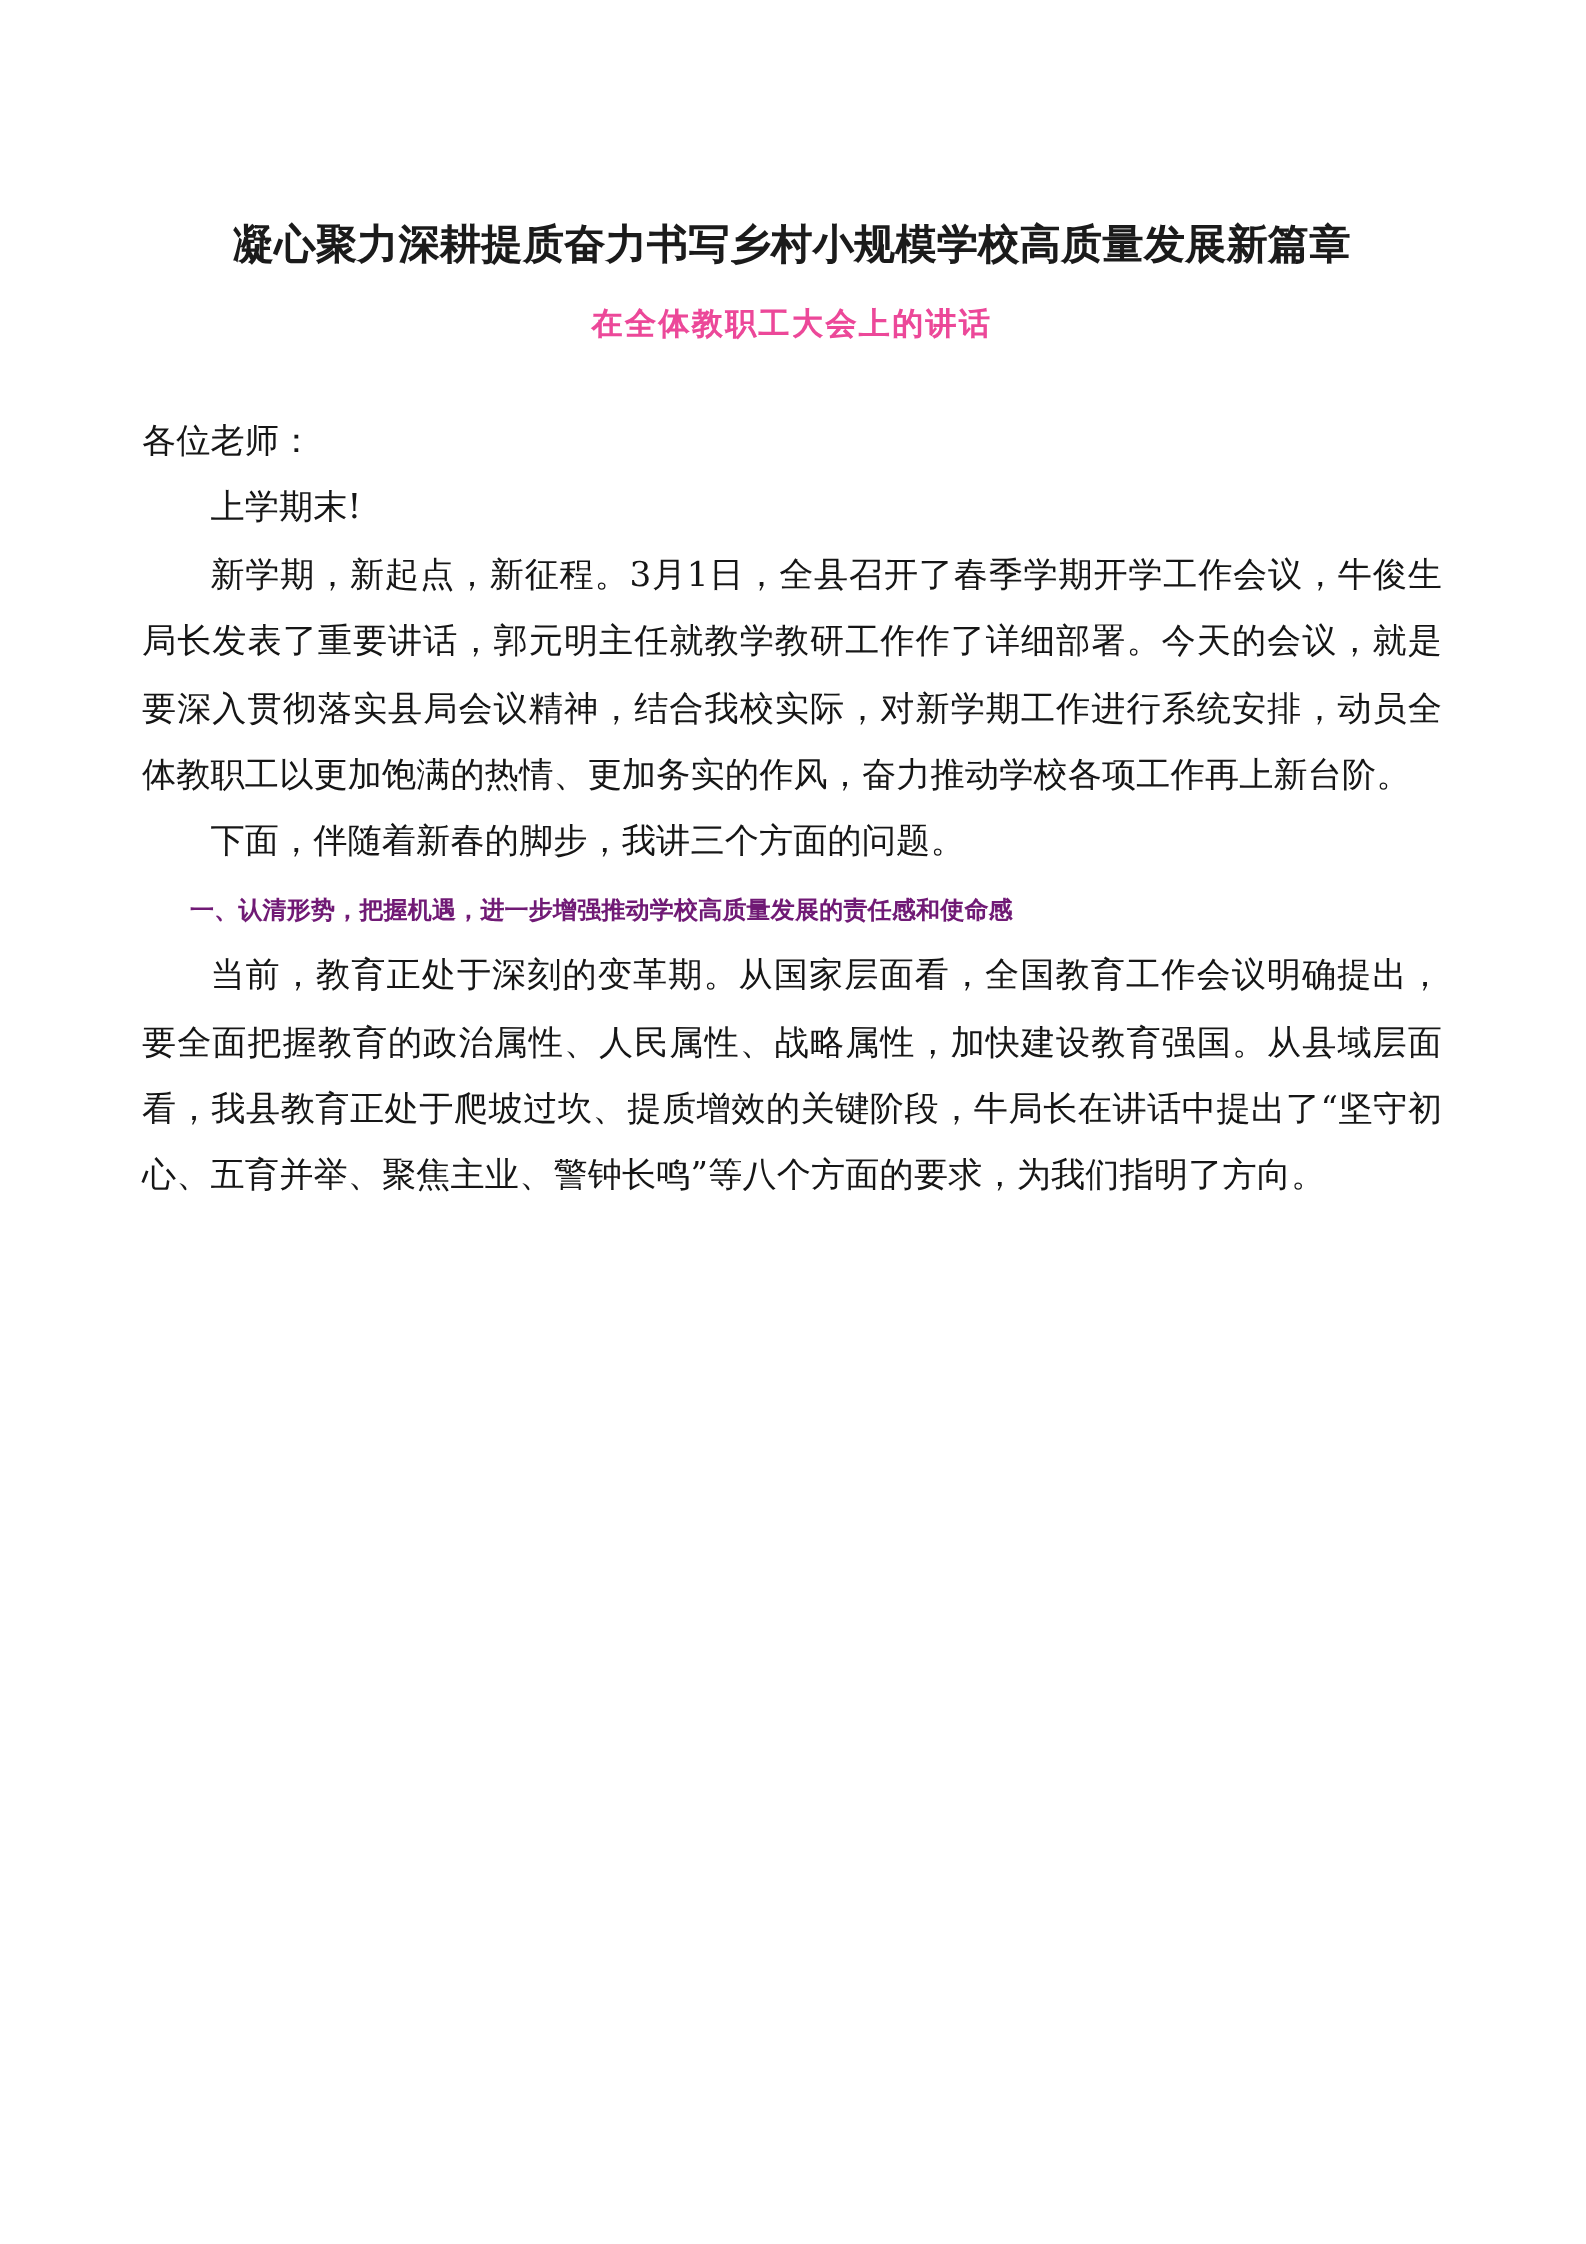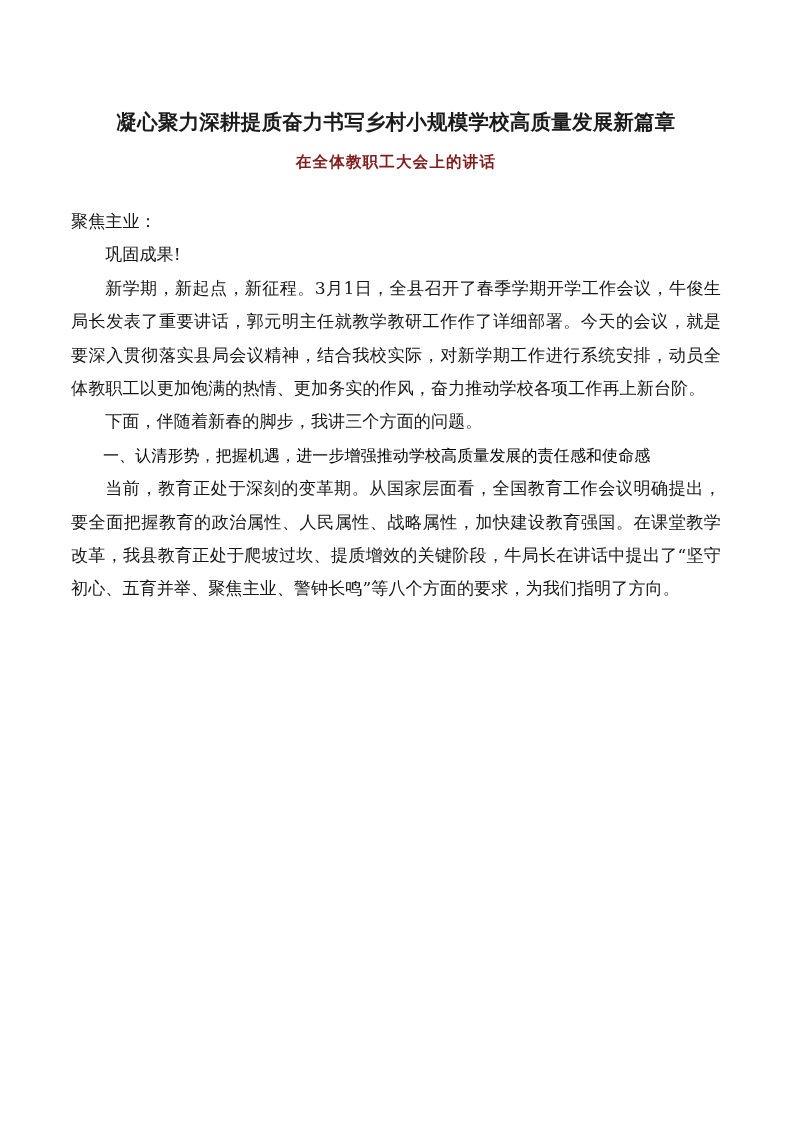--- a/index.html
+++ b/index.html
@@ -42,21 +42,21 @@
   }
   .doc-subtitle {
     margin: 0;
     padding: 0;
     text-align: center;
     font-family: "DejaVu Serif", "Liberation Serif", serif;
     font-weight: 600;
     font-size: 15.5px;
     line-height: 26px;
     letter-spacing: 1.2px;
-    color: #7f1d1d;
+    color: #ec4899;
     padding-top: 12px;
   }
 
   
   .body-block {
     padding-top: 30px;
   }
   p.para {
     margin: 0;
     padding: 0;
@@ -73,51 +73,51 @@
     text-indent: 2em;
   }
   p.noindent {
     text-indent: 0;
   }
   p.heading {
     margin: 0;
     padding: 0;
     text-indent: 2em;
     font-family: "DejaVu Sans", "Liberation Sans", sans-serif;
-    font-weight: normal;
-    font-size: 16px;
+    font-weight: bold;
+    font-size: 12px;
     line-height: 33.4px;
-    color: #000000;
+    color: #701a75;
     text-align: justify;
     text-justify: inter-ideograph;
     word-break: break-all;
     letter-spacing: 0.1px;
   }
 </style>
 </head>
 <body>
 
 <div class="page">
   <div class="content">
 
     <h1 class="doc-title">凝心聚力深耕提质奋力书写乡村小规模学校高质量发展新篇章</h1>
 
     <h2 class="doc-subtitle">在全体教职工大会上的讲话</h2>
 
     <div class="body-block">
-      <p class="para noindent">聚焦主业：</p>
+      <p class="para noindent">各位老师：</p>
 
-      <p class="para indent">巩固成果!</p>
+      <p class="para indent">上学期末!</p>
 
 
 
       <p class="para indent">新学期，新起点，新征程。3月1日，全县召开了春季学期开学工作会议，牛俊生局长发表了重要讲话，郭元明主任就教学教研工作作了详细部署。今天的会议，就是要深入贯彻落实县局会议精神，结合我校实际，对新学期工作进行系统安排，动员全体教职工以更加饱满的热情、更加务实的作风，奋力推动学校各项工作再上新台阶。</p>
 
       <p class="para indent">下面，伴随着新春的脚步，我讲三个方面的问题。</p>
 
       <p class="heading">一、认清形势，把握机遇，进一步增强推动学校高质量发展的责任感和使命感</p>
 
-      <p class="para indent">当前，教育正处于深刻的变革期。从国家层面看，全国教育工作会议明确提出，要全面把握教育的政治属性、人民属性、战略属性，加快建设教育强国。在课堂教学改革，我县教育正处于爬坡过坎、提质增效的关键阶段，牛局长在讲话中提出了“坚守初心、五育并举、聚焦主业、警钟长鸣”等八个方面的要求，为我们指明了方向。</p>
+      <p class="para indent">当前，教育正处于深刻的变革期。从国家层面看，全国教育工作会议明确提出，要全面把握教育的政治属性、人民属性、战略属性，加快建设教育强国。从县域层面看，我县教育正处于爬坡过坎、提质增效的关键阶段，牛局长在讲话中提出了“坚守初心、五育并举、聚焦主业、警钟长鸣”等八个方面的要求，为我们指明了方向。</p>
 
     </div>
 
   </div>
 </div>
 
 </body></html>

